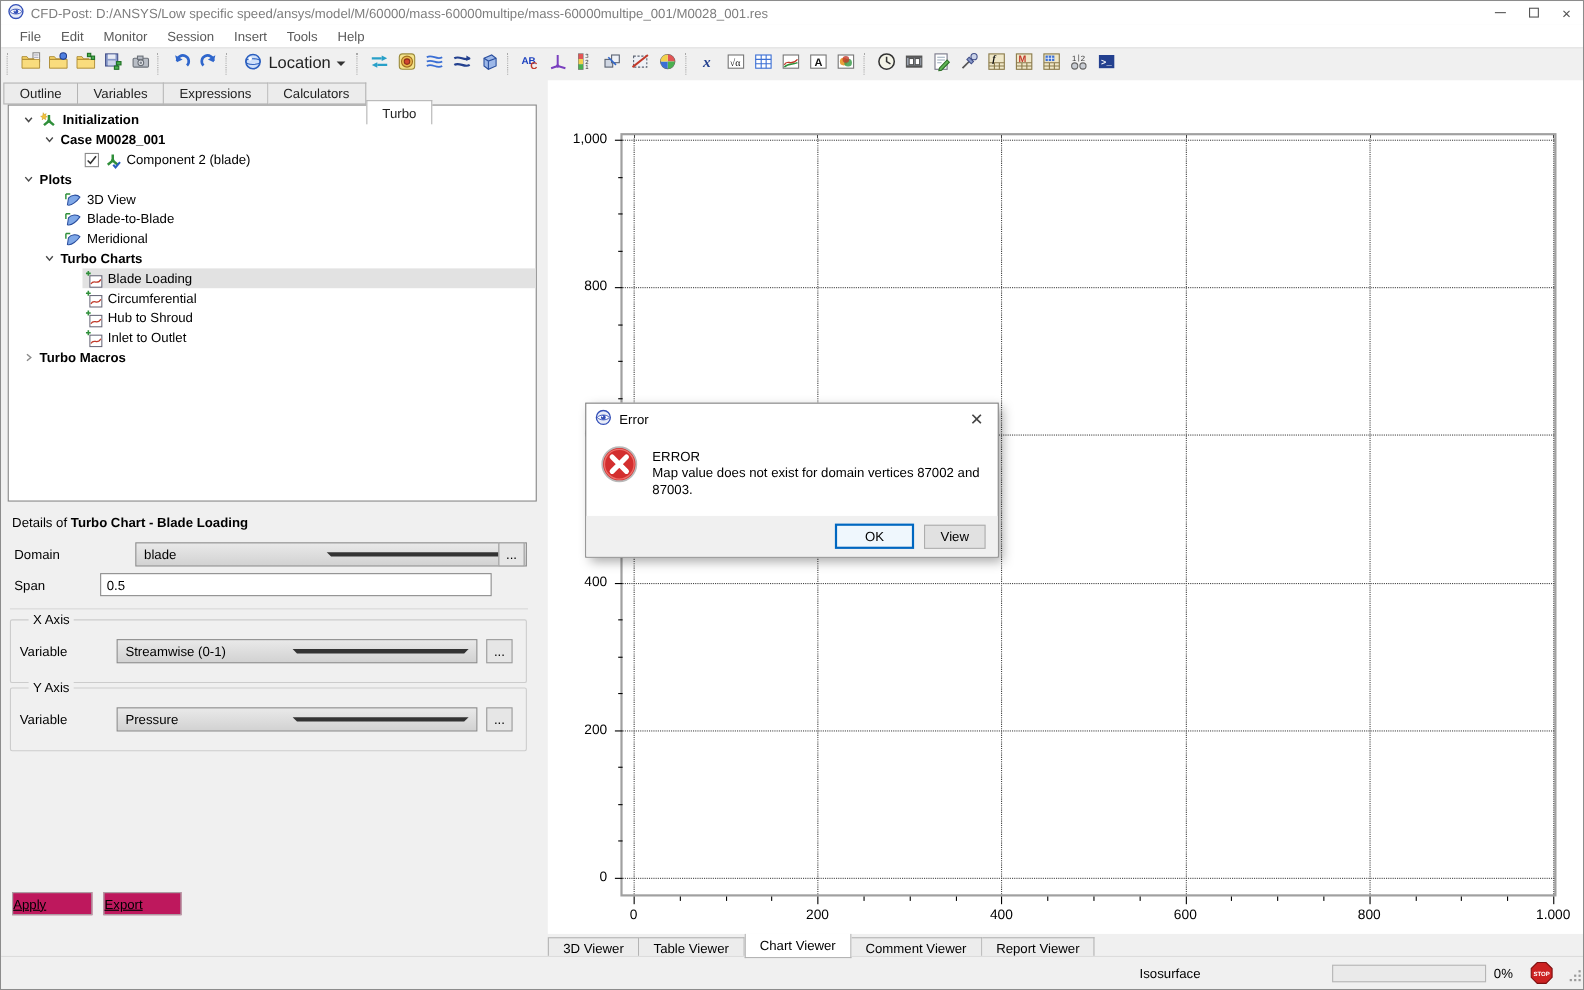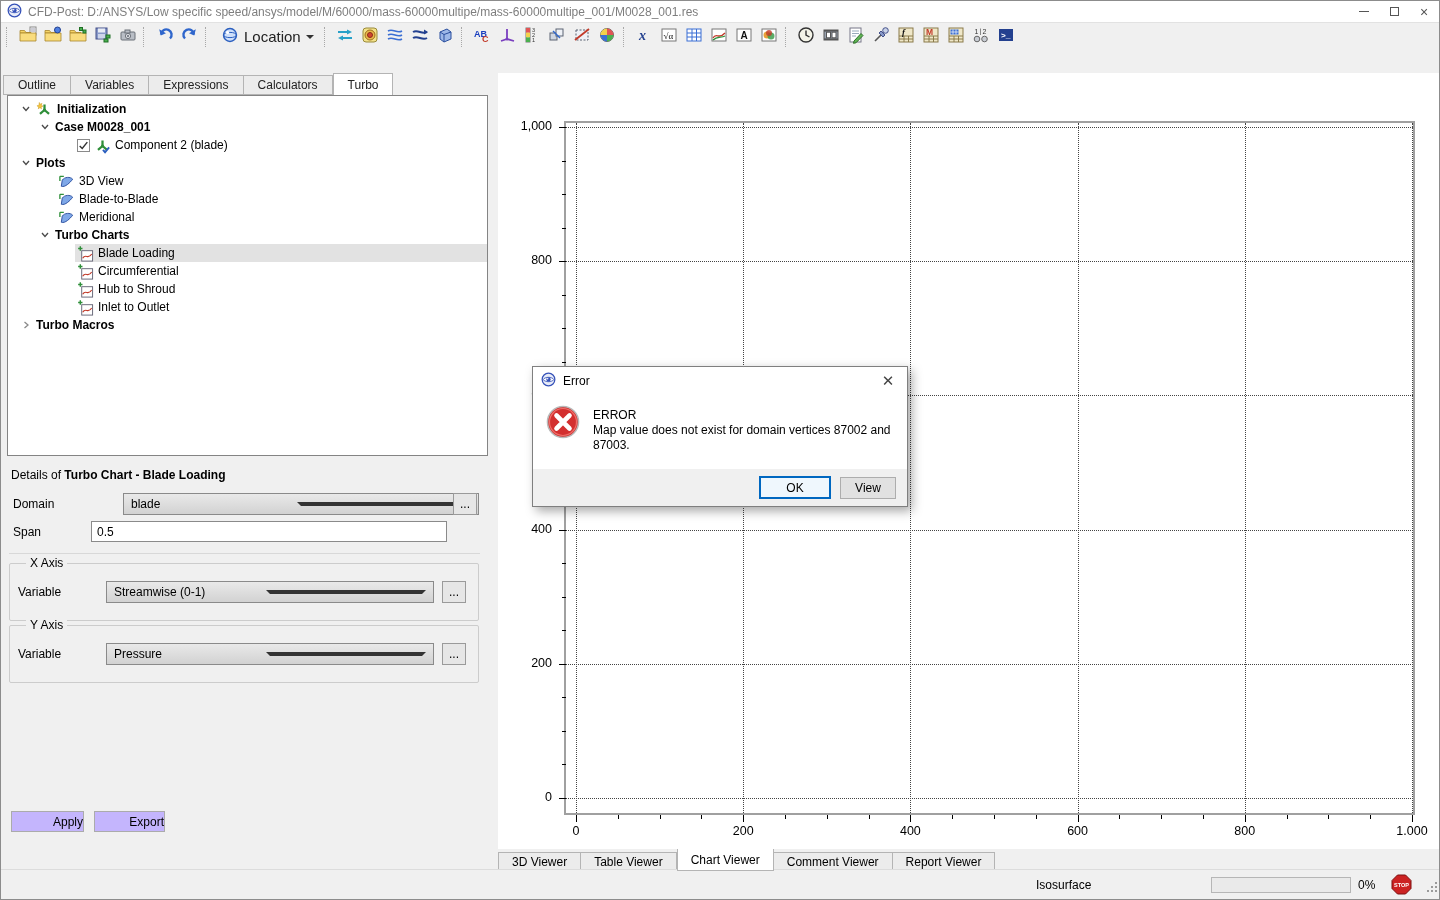--- a/index.html
+++ b/index.html
@@ -28,42 +28,42 @@
   .caret { width:0; height:0; border-left:4px solid transparent; border-right:4px solid transparent; border-top:4px solid #333; display:inline-block; }
 
   
   .workspace { position:absolute; top:70px; left:0; right:0; bottom:30px; background:#f0f0f0; }
 
   
   .left-pane { position:absolute; left:0; top:2px; width:490px; height:100%; }
   .tabstrip { position:absolute; left:2px; top:0; height:22px; display:flex; }
   .tab { height:20px; margin-top:2px; line-height:19px; padding:0 14px; background:#ececec; border:1px solid #b4b4b4; border-left:none; color:#222; }
   .tab:first-child { border-left:1px solid #b4b4b4; }
-  .tab.active { background:#fff; height:22px; margin-top:0; line-height:22px; border-left:1px solid #b4b4b4; border-bottom:none; position:relative; z-index:2; }
+  .tab.active { background:#fff; height:22px; margin-top:18px; line-height:22px; border-left:1px solid #b4b4b4; border-bottom:none; position:relative; z-index:2; }
   .treebox { position:absolute; left:6px; top:22px; width:481px; height:361px; background:#fff; border:1px solid #848484; padding-top:4px; overflow:hidden; }
   .trow { display:flex; align-items:center; height:18px; white-space:nowrap; }
   .t-indent { flex:0 0 auto; }
   .t-exp { width:16px; display:flex; align-items:center; justify-content:center; flex:0 0 auto; }
   .t-content { display:flex; align-items:center; flex:1 1 auto; gap:4px; padding:0 2px; height:18px; }
   .t-content.sel { background:#e2e2e2; }
   .t-label.bold { font-weight:bold; }
   .cbx { width:13px; height:13px; background:#fff; border:1px solid #8a8a8a; display:flex; align-items:center; justify-content:center; flex:0 0 auto; }
 
   
   .dheader { position:absolute; left:10px; top:395px; }
   .dheader b { font-weight:bold; }
   .frow-label { position:absolute; left:12px; }
   .combo { position:absolute; height:22px; background:linear-gradient(#e9e9e9,#d2d2d2); border:1px solid #8a8a8a; display:flex; align-items:center; padding:0 7px; }
   .combo span { flex:1; }
   .dots { position:absolute; width:24px; height:22px; background:#e6e6e6; border:1px solid #9a9a9a; text-align:center; line-height:18px; font-family:inherit; font-size:12px; }
   .txtin { position:absolute; height:21px; border:1px solid #8a8a8a; padding:0 5px; font-family:inherit; font-size:12px; background:#fff; }
   .sep-line { position:absolute; left:8px; width:471px; border-top:1px solid #d8d8d8; }
   .fieldset { position:absolute; left:8px; width:470px; height:58px; border:1px solid #cccccc; border-radius:2px; }
   .fieldset .legend { position:absolute; top:-8px; left:16px; background:#f0f0f0; padding:0 4px; }
-  .btn { background:#c4b5fd; border:1px solid #ababab; height:21px; font-family:inherit; font-size:12px; text-align:right; }
+  .btn { background:#be185d; border:1px solid #ababab; height:21px; font-family:inherit; font-size:12px; text-align:left;text-decoration:underline; }
   .apply { position:absolute; left:10px; top:738px; width:73px; }
   .export { position:absolute; left:93px; top:738px; width:71px; }
 
   
   .chart-pane { position:absolute; left:497px; top:2px; width:943px; height:776px; background:#fff; }
   .plotbox { position:absolute; left:66px; top:48px; width:851px; height:694px; border:2px solid #a0a0a0; }
   .gv { position:absolute; width:1px; border-left:1px dotted #444; }
   .gh { position:absolute; height:1px; border-top:1px dotted #444; }
   .tick { position:absolute; background:#000; }
   .xlab { position:absolute; width:64px; text-align:center; font-size:12.5px; }
@@ -112,20 +112,29 @@
         </span>
       <span class="win-btn">
           <span class="glyph-max"></span>
         </span>
       <span class="win-btn">
           <span class="glyph-close">×</span>
         </span>
     </div>
   </div>
 
+  <div class="menubar" id="menubar">
+      <span class="menu-item">File</span>
+      <span class="menu-item">Edit</span>
+      <span class="menu-item">Monitor</span>
+      <span class="menu-item">Session</span>
+      <span class="menu-item">Insert</span>
+      <span class="menu-item">Tools</span>
+      <span class="menu-item">Help</span>
+    </div>
 
   <div class="toolbar" id="toolbar">
       <span class="tb-grip"></span>
       <button class="tb-btn">
         <span><svg width="18" height="18" viewBox="0 0 18 18">
             <rect x="11" y="1" width="6" height="8" fill="#fff" stroke="#888"></rect>
             <line x1="12" y1="3" x2="16" y2="3" stroke="#99a"></line>
             <line x1="12" y1="5" x2="16" y2="5" stroke="#99a"></line>
             <path d="M1 7 L1 4.5 L5.5 4.5 L7 6.5 L12 6.5 L12 7 Z" fill="#f7d569" stroke="#a8862c" stroke-width="0.8"></path>
             <path d="M1 7 L17 7 L17 15 L1 15 Z" fill="#f9dc7d" stroke="#a8862c" stroke-width="0.8"></path>

